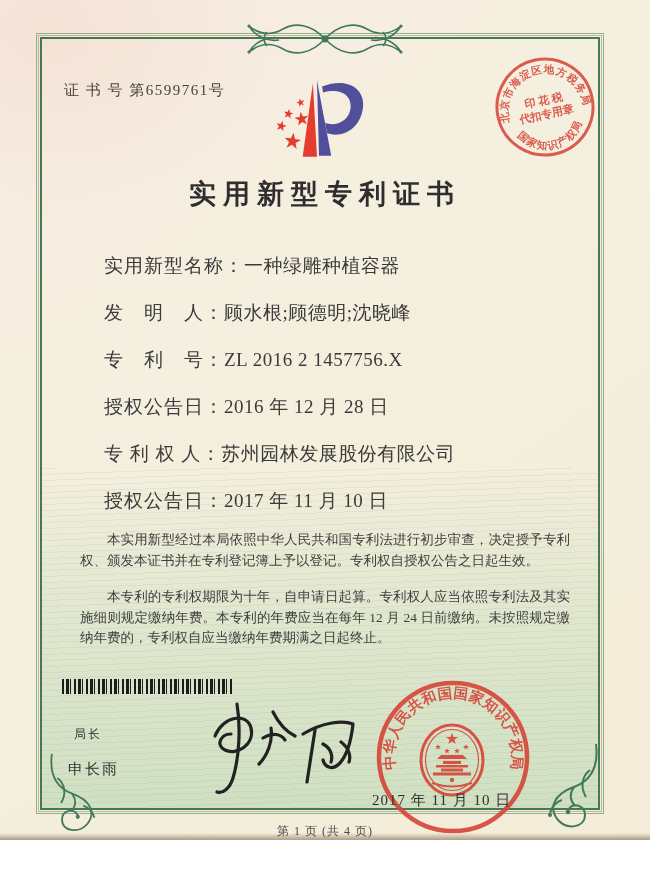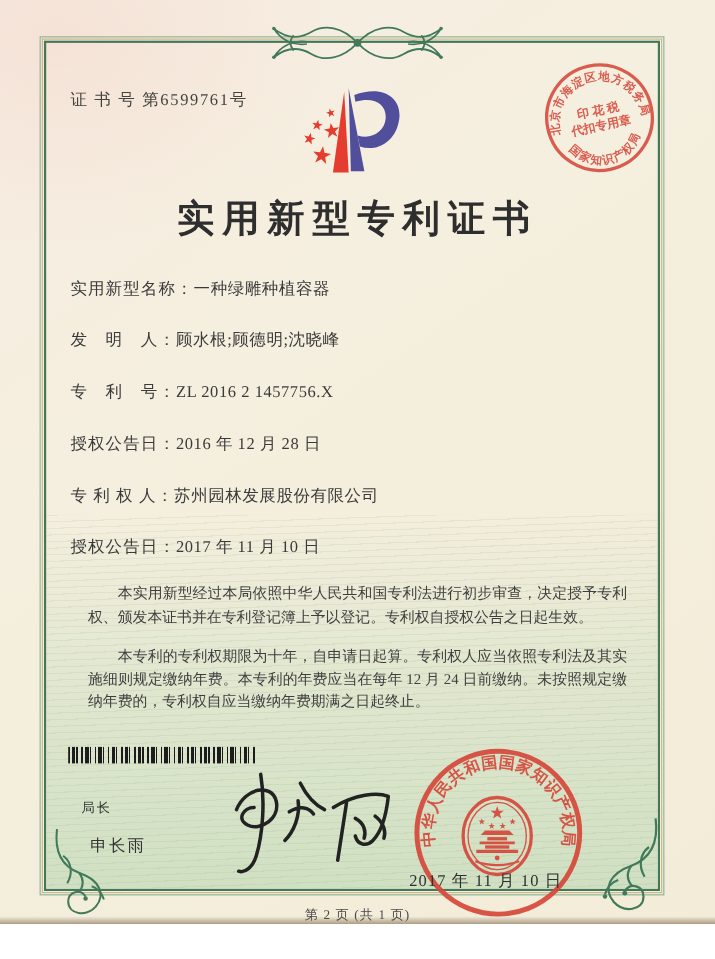--- a/index.html
+++ b/index.html
@@ -27,37 +27,37 @@
   .green-wash::after{content:"";position:absolute;inset:0;
     background:repeating-linear-gradient(178deg, rgba(105,150,108,.10) 0 1px, transparent 1px 6px);}
 
   .ornament{position:absolute;}
 
   .cert-number{position:absolute;left:64px;top:81px;font-size:15px;letter-spacing:1.5px;color:#44443f;}
   .logo-box{position:absolute;left:266px;top:78px;width:106px;height:82px;}
   .tax-stamp{position:absolute;left:492px;top:54px;width:106px;height:106px;
     transform:rotate(-12deg);opacity:.88;}
   .title{position:absolute;left:0;right:0;top:176px;text-align:center;
-    font-size:34px;letter-spacing:7px;font-weight:600;color:#2e2e2e;}
+    font-size:27px;letter-spacing:7px;font-weight:600;color:#2e2e2e;}
 
   .fields{position:absolute;left:64px;top:253px;width:500px;}
-  .field{height:47px;font-size:15px;color:var(--inkDark);white-space:nowrap;}
+  .field{height:47px;font-size:19px;color:var(--inkDark);white-space:nowrap;margin-left:40px;}
   .f-label{letter-spacing:1px;}
   .f-value{letter-spacing:.5px;}
 
   .paras{position:absolute;left:64px;top:514px;width:522px;
     font-size:13.5px;line-height:20.5px;color:#3e3e3e;text-align:justify;}
   .paras p{margin:16px;text-indent:2em;}
 
   .barcode{position:absolute;left:62px;top:679px;width:170px;height:15px;
     background:repeating-linear-gradient(90deg,#1c1c1c 0 1.5px,transparent 1.5px 3.5px,
       #1c1c1c 3.5px 6.5px,transparent 6.5px 7.5px,#1c1c1c 7.5px 8.5px,transparent 8.5px 12px);}
 
   .director-title{position:absolute;left:74px;top:726px;font-size:12px;letter-spacing:2px;color:#333;}
-  .director-name{position:absolute;left:82px;top:760px;font-size:15px;letter-spacing:2px;color:#333;}
+  .director-name{position:absolute;left:68px;top:760px;font-size:15px;letter-spacing:2px;color:#333;}
   .signature{position:absolute;left:185px;top:698px;width:175px;height:105px;}
 
   .seal{position:absolute;left:372px;top:676px;width:162px;height:162px;opacity:.92;z-index:2;}
   .issue-date{position:absolute;left:372px;top:791px;font-size:15px;letter-spacing:1px;color:#2f2f2f;z-index:3;}
 
   .footer{position:absolute;left:0;right:0;top:823px;text-align:center;
     font-size:12px;letter-spacing:1px;color:#4a4a4a;}
 
   
   .st-green{stroke:var(--borderGreen);fill:none;}
@@ -210,16 +210,16 @@
         <rect x="-11" y="8.5" width="22" height="3" class="fl-red"></rect>
         <rect x="-19" y="12.5" width="38" height="3" class="fl-red"></rect>
         <path class="st-red" stroke-width="2" d="M-20 23 Q0 30 20 23"></path>
         <circle cx="0" cy="20" r="2.2" class="fl-red"></circle>
       </g>
     </g>
   </svg>
 
   <div class="issue-date">2017 年 11 月 10 日</div>
 
-  <div class="footer">第 2 页 (共 1 页)</div>
+  <div class="footer">第 1 页 (共 4 页)</div>
 
   <div class="page-bottom-shadow"></div>
 </div>
 
 </body></html>

